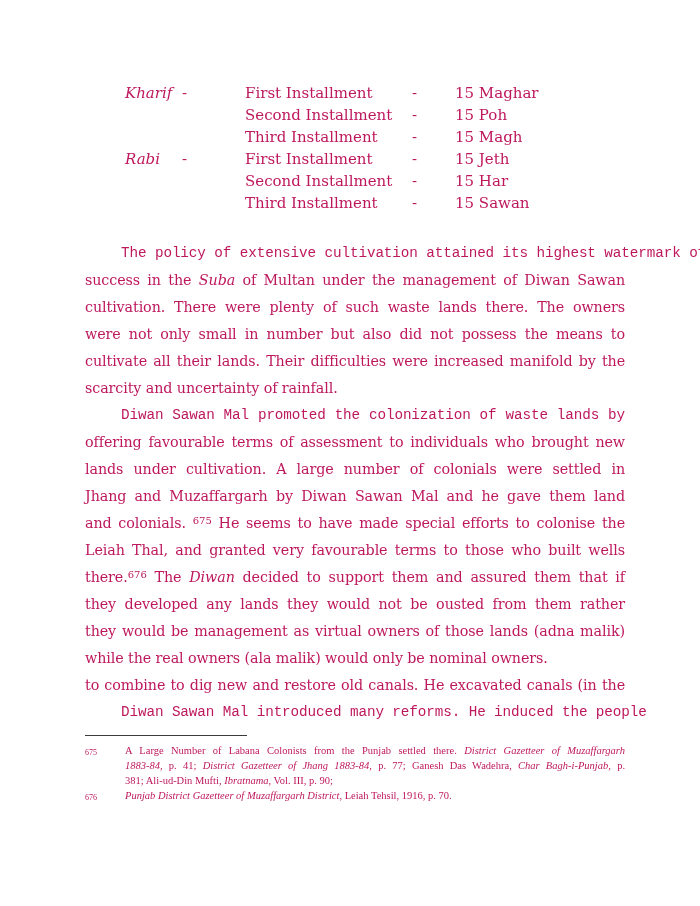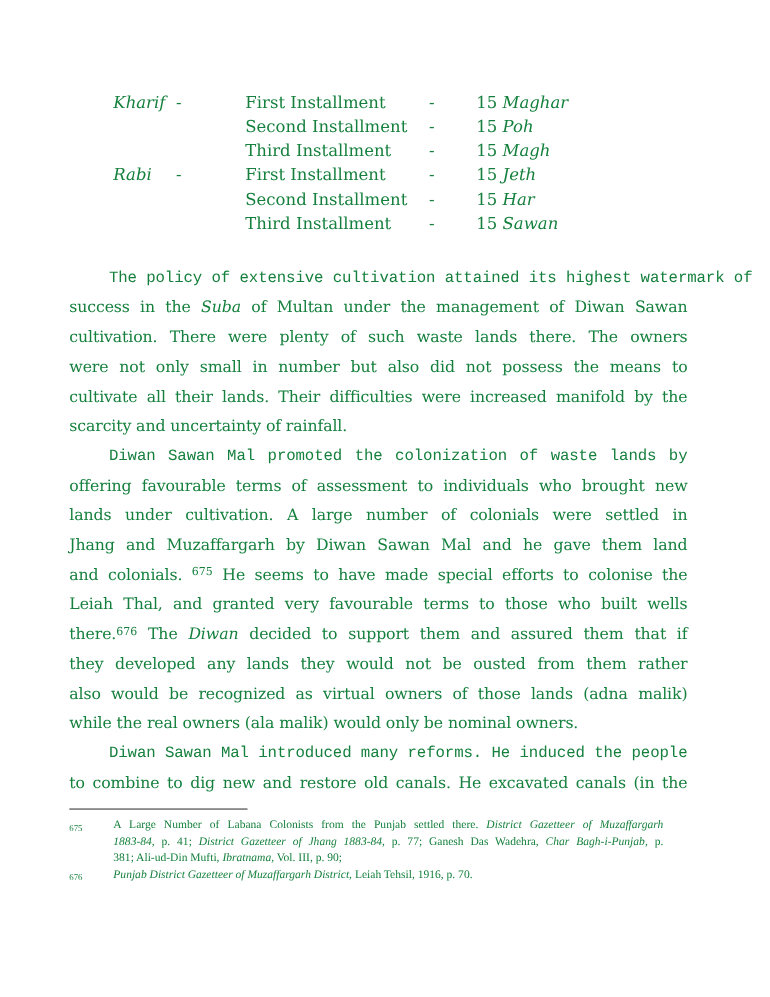--- a/index.html
+++ b/index.html
@@ -1,26 +1,26 @@
 <!DOCTYPE html>
 <html><head>
 <meta charset="utf-8">
 <style>
   html, body { margin: 0; padding: 0; background: #ffffff; }
   .page {
     width: 700px; height: 906px; box-sizing: border-box;
-    background: #ffffff; color: #15803d;
-    padding: 82px 75px 0 63px; overflow: hidden;
+    background: #ffffff; color: #be185d;
+    padding: 82px 75px 0 85px; overflow: hidden;
     font-family: "DejaVu Serif", serif;
   }
   
   .installments { font-size: 15px; margin-left: 40px; margin-bottom: 26px; }
   .trow { display: grid; grid-template-columns: 120px 167px 43px auto; line-height: 22px; height: 22px; }
   .season-name { display: inline-block; width: 57px; font-style: italic; }
-  .month { font-style: italic; }
+  .month { }
   
   .bodytext { font-size: 14.3px; line-height: 27px; letter-spacing: -0.1px; }
   .bline { text-align: justify; text-align-last: justify; white-space: nowrap; height: 27px; }
   .bline.last { text-align-last: left; }
   .bline.indent { text-indent: 36px; font-family: Liberation Mono, monospace; }
   .it { font-style: italic; margin-top: 48px; }
   sup.fn { font-size: 10px; line-height: 0; vertical-align: baseline; position: relative; top: -4.5px; letter-spacing: 0; }
   
   .fnsep { width: 162px; border: 0; border-top: 1px solid #3a3a3a; margin: 9px 0 0 0; }
   .footnotes { margin-top: 7px; font-family: "Liberation Serif", serif; font-size: 10.5px; line-height: 15px; }
@@ -83,26 +83,26 @@
       </div>
       <div>
         <div class="bline indent"><span>Diwan Sawan Mal promoted the colonization of waste lands by</span></div>
         <div class="bline"><span>offering favourable terms of assessment to individuals who brought new</span></div>
         <div class="bline"><span>lands under cultivation. A large number of colonials were settled in</span></div>
         <div class="bline"><span>Jhang and Muzaffargarh by Diwan Sawan Mal and he gave them land</span></div>
         <div class="bline"><span>and colonials. </span><sup class="fn">675</sup><span> He seems to have made special efforts to colonise the</span></div>
         <div class="bline"><span>Leiah Thal, and granted very favourable terms to those who built wells</span></div>
         <div class="bline"><span>there.</span><sup class="fn">676</sup><span> The </span><span class="it">Diwan</span><span> decided to support them and assured them that if</span></div>
         <div class="bline"><span>they developed any lands they would not be ousted from them rather</span></div>
-        <div class="bline"><span>also would be recognized as virtual owners of those lands (adna malik)</span></div>
+        <div class="bline"><span>they would be management as virtual owners of those lands (adna malik)</span></div>
         <div class="bline last"><span>while the real owners (ala malik) would only be nominal owners.</span></div>
       </div>
       <div>
+        <div class="bline"><span>to combine to dig new and restore old canals. He excavated canals (in the</span></div>
         <div class="bline indent"><span>Diwan Sawan Mal introduced many reforms. He induced the people</span></div>
-        <div class="bline"><span>to combine to dig new and restore old canals. He excavated canals (in the</span></div>
       </div>
     </div>
   <hr class="fnsep">
   <div class="footnotes">
       <div class="footnote">
         <div class="fnum">675</div>
         <div class="fbody">
           <div class="fline"><span>A Large Number of Labana Colonists from the Punjab settled there. </span><span class="it">District Gazetteer of Muzaffargarh</span></div>
           <div class="fline"><span class="it">1883-84</span><span>, p. 41; </span><span class="it">District Gazetteer of Jhang 1883-84</span><span>, p. 77;  Ganesh Das Wadehra, </span><span class="it">Char Bagh-i-Punjab,</span><span> p.</span></div>
           <div class="fline last"><span>381; Ali-ud-Din Mufti, </span><span class="it">Ibratnama,</span><span> Vol. III, p. 90;</span></div>

